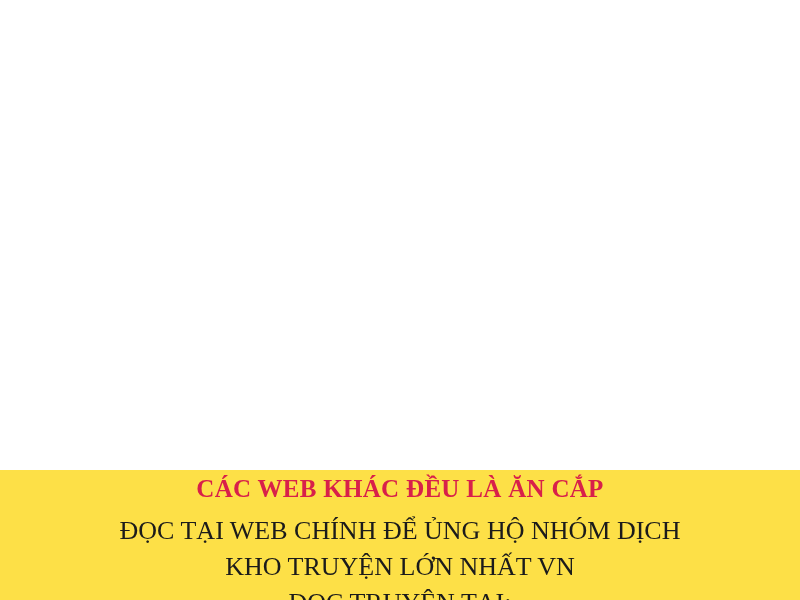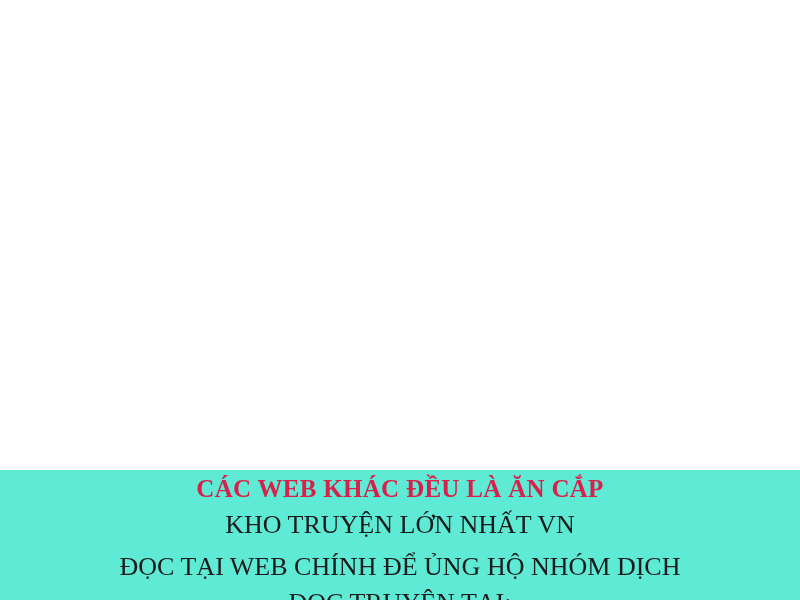--- a/index.html
+++ b/index.html
@@ -10,21 +10,21 @@
     width: 800px;
     height: 600px;
     background: #ffffff;
     font-family: "Liberation Serif", serif;
     overflow: hidden;
   }
   .page {
     position: relative;
     width: 800px;
     height: 600px;
-    background: #5eead4;
+    background: #fde047;
     box-sizing: border-box;
   }
   .blank-area {
     position: absolute;
     top: 0;
     left: 0;
     width: 800px;
     height: 470px;
     background: #ffffff;
   }
@@ -62,18 +62,18 @@
 </style>
 </head>
 <body>
 
 <div class="page">
 
   <div class="blank-area"></div>
 
   <div class="notice-block">
     <div class="notice-headline">CÁC WEB KHÁC ĐỀU LÀ ĂN CẮP</div>
+    <div class="notice-line l1">ĐỌC TẠI WEB CHÍNH ĐỂ ỦNG HỘ NHÓM DỊCH</div>
     <div class="notice-line l2">KHO TRUYỆN LỚN NHẤT VN</div>
-    <div class="notice-line l1">ĐỌC TẠI WEB CHÍNH ĐỂ ỦNG HỘ NHÓM DỊCH</div>
     <div class="notice-line l3">ĐỌC TRUYỆN TẠI:</div>
   </div>
 
 </div>
 
 </body></html>

